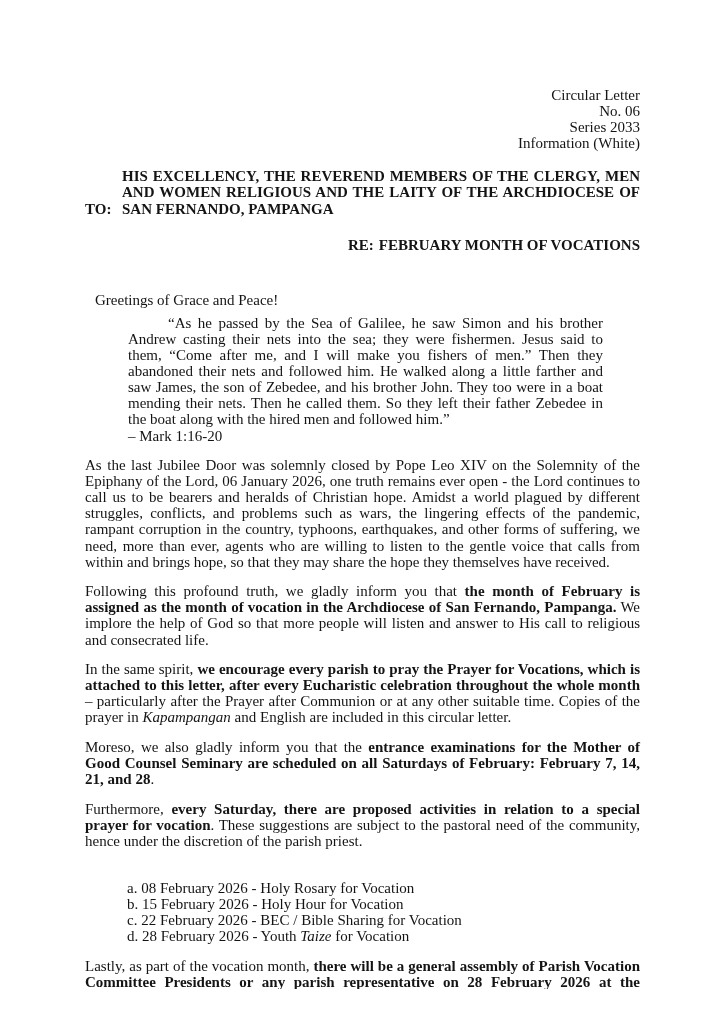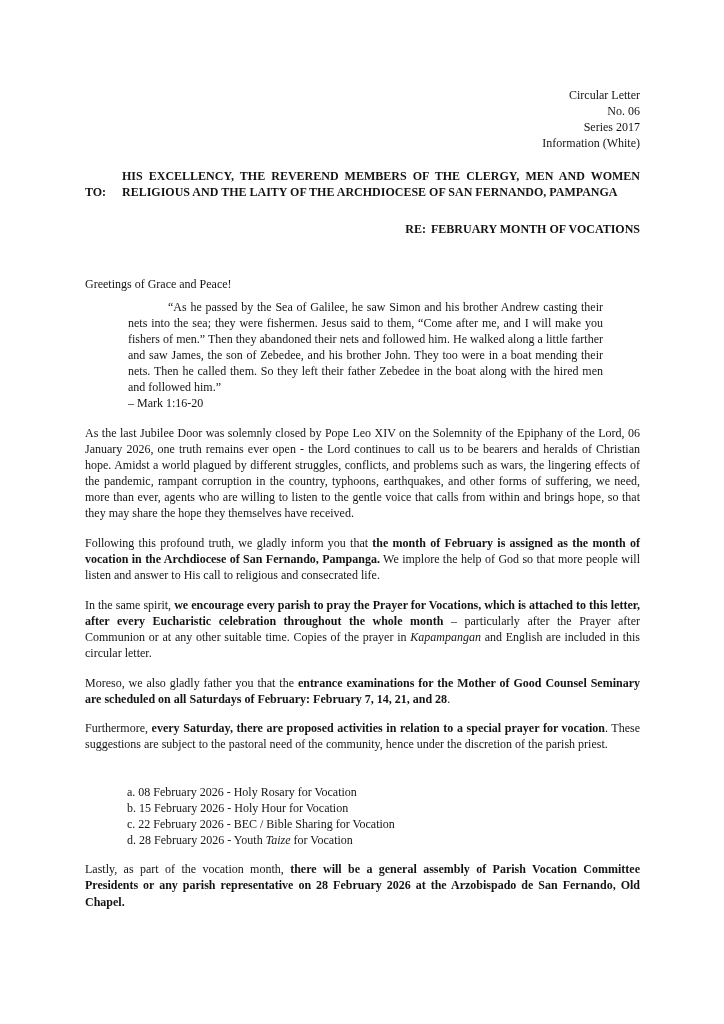--- a/index.html
+++ b/index.html
@@ -4,21 +4,21 @@
 <style>
   html, body { margin: 0; padding: 0; background: #ffffff; }
   .page {
     position: relative;
     width: 724px;
     height: 989px;
     background: #ffffff;
     box-sizing: border-box;
     padding: 87px 84px 0 85px;
     font-family: "Liberation Serif", serif;
-    font-size: 12px;
+    font-size: 15px;
     line-height: 16.1px;
     color: #141414;
     overflow: hidden;
   }
   p, div { margin: 0; }
   .s-n { font-weight: normal; font-style: normal; }
   .s-b { font-weight: bold; }
   .s-i { font-style: italic; }
 
   .header-block { text-align: right; }
@@ -28,21 +28,21 @@
     margin-top: 17px;
     font-weight: bold;
     align-items: flex-end;
   }
   .to-label { width: 37px; flex-shrink: 0; }
   .to-text { flex: 1; text-align: justify; }
 
   .re-line { margin-top: 20px; font-weight: bold; text-align: right; }
   .re-label { margin-right: 5px; }
 
-  .greeting { margin-top: 39px; }
+  .greeting { margin-top: 39px; margin-left: 10px; }
 
   .quote {
     margin: 7px 37px 0 43px;
     text-align: justify;
     text-indent: 40px;
   }
   .quote-cite {
     margin: 0 37px 0 43px;
   }
 
@@ -60,21 +60,21 @@
   }
 </style>
 </head>
 <body>
 
 <div class="page">
 
   <div class="header-block">
       <div class="header-line">Circular Letter</div>
       <div class="header-line">No. 06</div>
-      <div class="header-line">Series 2017</div>
+      <div class="header-line">Series 2033</div>
       <div class="header-line">Information (White)</div>
     </div>
 
   <div class="to-block">
     <span class="to-label">TO:</span>
     <span class="to-text">HIS EXCELLENCY, THE REVEREND MEMBERS OF THE CLERGY, MEN AND WOMEN RELIGIOUS AND THE LAITY OF THE ARCHDIOCESE OF SAN FERNANDO, PAMPANGA</span>
   </div>
 
   <div class="re-line">
     <span class="re-label">RE:</span><span class="re-text">FEBRUARY MONTH OF VOCATIONS</span>
@@ -82,21 +82,21 @@
 
   <p class="greeting">Greetings of Grace and Peace!</p>
 
   <p class="quote">“As he passed by the Sea of Galilee, he saw Simon and his brother Andrew casting their nets into the sea; they were fishermen. Jesus said to them, “Come after me, and I will make you fishers of men.” Then they abandoned their nets and followed him. He walked along a little farther and saw James, the son of Zebedee, and his brother John. They too were in a boat mending their nets. Then he called them. So they left their father Zebedee in the boat along with the hired men and followed him.”</p>
   <p class="quote-cite">– Mark 1:16-20</p>
 
   <div class="body-flow">
       <p class="body-para"><span class="s-n">As the last Jubilee Door was solemnly closed by Pope Leo XIV on the Solemnity of the Epiphany of the Lord, 06 January 2026, one truth remains ever open - the Lord continues to call us to be bearers and heralds of Christian hope. Amidst a world plagued by different struggles, conflicts, and problems such as wars, the lingering effects of the pandemic, rampant corruption in the country, typhoons, earthquakes, and other forms of suffering, we need, more than ever, agents who are willing to listen to the gentle voice that calls from within and brings hope, so that they may share the hope they themselves have received.</span></p>
       <p class="body-para"><span class="s-n">Following this profound truth, we gladly inform you that </span><span class="s-b">the month of February is assigned as the month of vocation in the Archdiocese of San Fernando, Pampanga.</span><span class="s-n"> We implore the help of God so that more people will listen and answer to His call to religious and consecrated life.</span></p>
       <p class="body-para"><span class="s-n">In the same spirit, </span><span class="s-b">we encourage every parish to pray the Prayer for Vocations, which is attached to this letter, after every Eucharistic celebration throughout the whole month</span><span class="s-n"> – particularly after the Prayer after Communion or at any other suitable time. Copies of the prayer in </span><span class="s-i">Kapampangan</span><span class="s-n"> and English are included in this circular letter.</span></p>
-      <p class="body-para"><span class="s-n">Moreso, we also gladly father you that the </span><span class="s-b">entrance examinations for the Mother of Good Counsel Seminary are scheduled on all Saturdays of February: February 7, 14, 21, and 28</span><span class="s-n">.</span></p>
+      <p class="body-para"><span class="s-n">Moreso, we also gladly inform you that the </span><span class="s-b">entrance examinations for the Mother of Good Counsel Seminary are scheduled on all Saturdays of February: February 7, 14, 21, and 28</span><span class="s-n">.</span></p>
       <p class="body-para"><span class="s-n">Furthermore, </span><span class="s-b">every Saturday, there are proposed activities in relation to a special prayer for vocation</span><span class="s-n">. These suggestions are subject to the pastoral need of the community, hence under the discretion of the parish priest.</span></p>
     </div>
 
   <div class="schedule">
       <p class="schedule-item"><span class="s-n">a. 08 February 2026 - Holy Rosary for Vocation</span></p>
       <p class="schedule-item"><span class="s-n">b. 15 February 2026 - Holy Hour for Vocation</span></p>
       <p class="schedule-item"><span class="s-n">c. 22 February 2026 - BEC / Bible Sharing for Vocation</span></p>
       <p class="schedule-item"><span class="s-n">d. 28 February 2026 - Youth </span><span class="s-i">Taize</span><span class="s-n"> for Vocation</span></p>
     </div>
 

